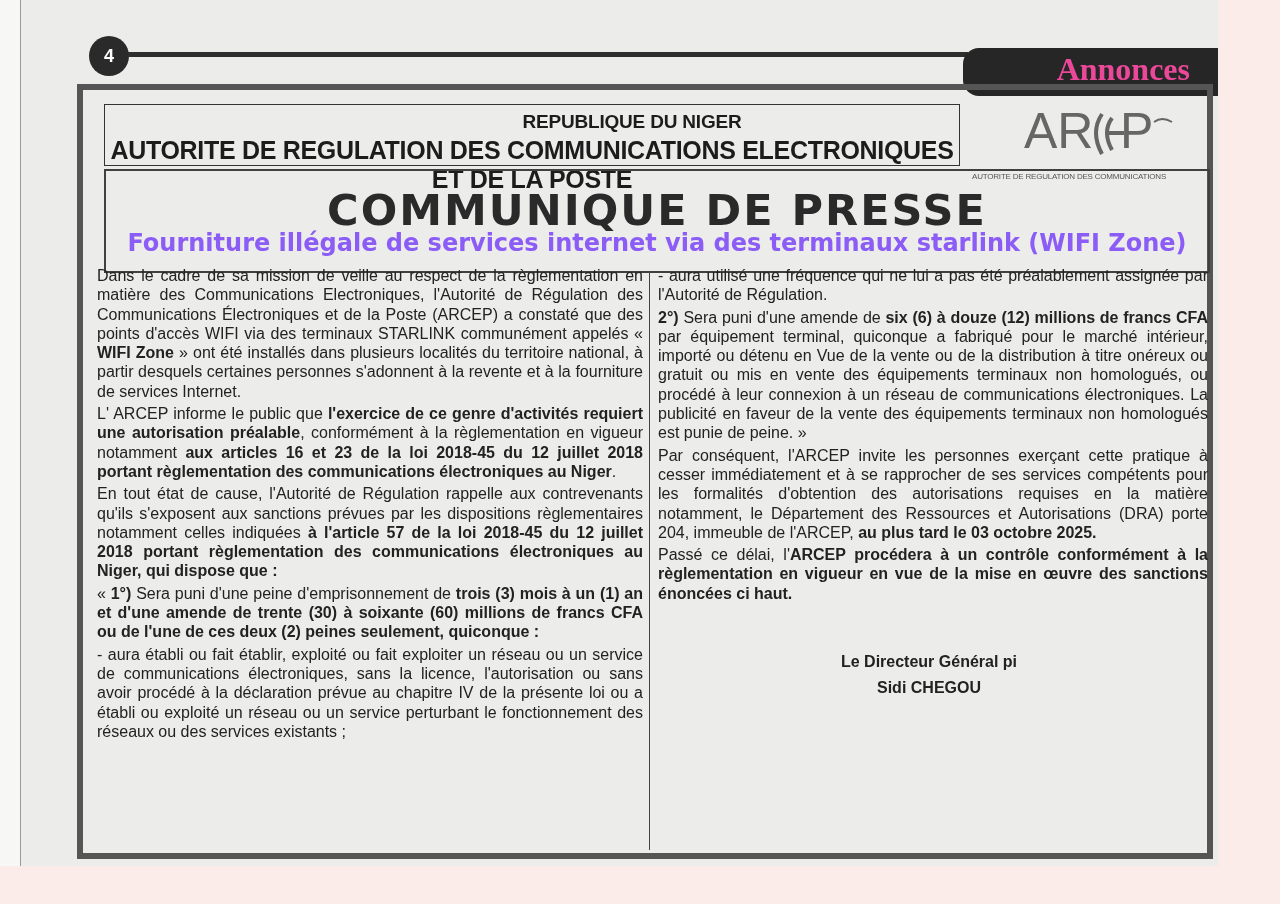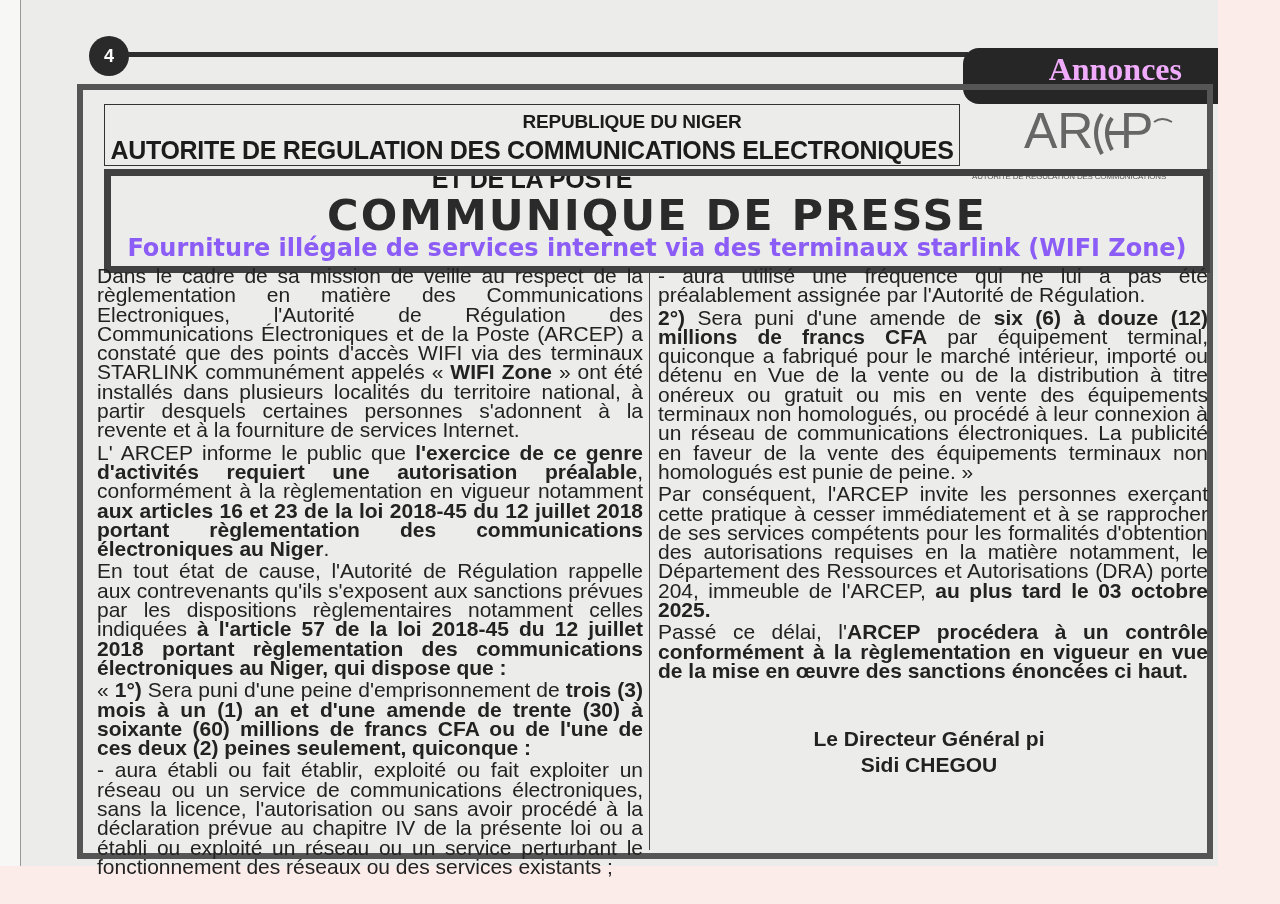--- a/index.html
+++ b/index.html
@@ -3,32 +3,32 @@
 <meta charset="utf-8">
 <style>
   html, body { margin:0; padding:0; }
   body { width:1280px; height:904px; background:#fbecea; position:relative; overflow:hidden;
          font-family:"Liberation Sans", sans-serif; color:#1c1c1c; }
   .page { position:absolute; left:0; top:0; width:1218px; height:866px; background:#ececea; }
   .page-left-strip { position:absolute; left:0; top:0; width:20px; height:866px; background:#f7f7f5; border-right:1px solid #9a9a9a; }
   .page-num { position:absolute; left:89px; top:36px; width:40px; height:40px; border-radius:50%; background:#2a2a2a; color:#fff;
               font-weight:bold; font-size:18px; text-align:center; line-height:40px; }
   .top-rule { position:absolute; left:128px; top:52px; width:840px; height:5px; background:#2e2e2e; }
-  .section-pill { position:absolute; left:963px; top:48px; width:255px; height:56px; background:#262626; border-radius:16px 0 0 16px;
-                  color:#f0abfc; font-family:"Liberation Serif", serif; font-weight:bold; font-size:32px; text-align:right; padding-right:36px; box-sizing:border-box; line-height:42px; }
+  .section-pill { position:absolute; left:963px; top:48px; width:255px; height:48px; background:#262626; border-radius:16px 0 0 16px;
+                  color:#ec4899; font-family:"Liberation Serif", serif; font-weight:bold; font-size:32px; text-align:right; padding-right:28px; box-sizing:border-box; line-height:42px; }
   .frame { position:absolute; left:77px; top:84px; width:1136px; height:775px; border:6px solid #555; box-sizing:border-box; }
   .header-box { position:absolute; left:104px; top:104px; width:856px; height:62px; border:1px solid #333; box-sizing:border-box; text-align:center; }
   .header-box .l1 { font-weight:bold; font-size:19px; margin-top:6px; padding-left:200px; letter-spacing:-0.2px; }
   .header-box .l2 { font-weight:bold; font-size:25px; margin-top:3px; letter-spacing:-0.3px; }
   .logo { position:absolute; left:1020px; top:100px; width:190px; height:82px; }
   .logo .caption { position:absolute; left:-48px; top:72px; width:240px; font-size:8px; color:#555; letter-spacing:-0.2px; }
-  .title-box { position:absolute; left:104px; top:169px; width:1106px; height:104px; border:7px solid #404040; box-sizing:border-box; }
+  .title-box { position:absolute; left:104px; top:169px; width:1106px; height:104px; border:2px solid #404040; box-sizing:border-box; }
   .title { position:absolute; left:0; width:100%; top:14px; text-align:center; font-family:"DejaVu Sans", sans-serif; font-weight:bold; font-size:43px; letter-spacing:2px; color:#2a2a2a; }
   .subtitle { position:absolute; left:0; width:100%; top:58px; text-align:center; font-family:"DejaVu Sans", sans-serif; font-weight:bold; font-size:24px; color:#8b5cf6; }
-  .col { position:absolute; font-size:21px; line-height:19.3px; color:#222; text-align:justify; }
+  .col { position:absolute; font-size:16px; line-height:19.3px; color:#222; text-align:justify; }
   .col-left { left:97px; top:266px; width:546px; }
   .col-right { left:658px; top:266px; width:550px; }
   .col-divider { position:absolute; left:649px; top:272px; width:1px; height:578px; background:#444; }
   .col p { margin:0 0 3px 0; }
   .col b { font-weight:bold; }
   .sign { text-align:center; font-weight:bold; margin-top:46px; line-height:26px; padding-right:8px; }
 </style>
 </head>
 <body>
 

